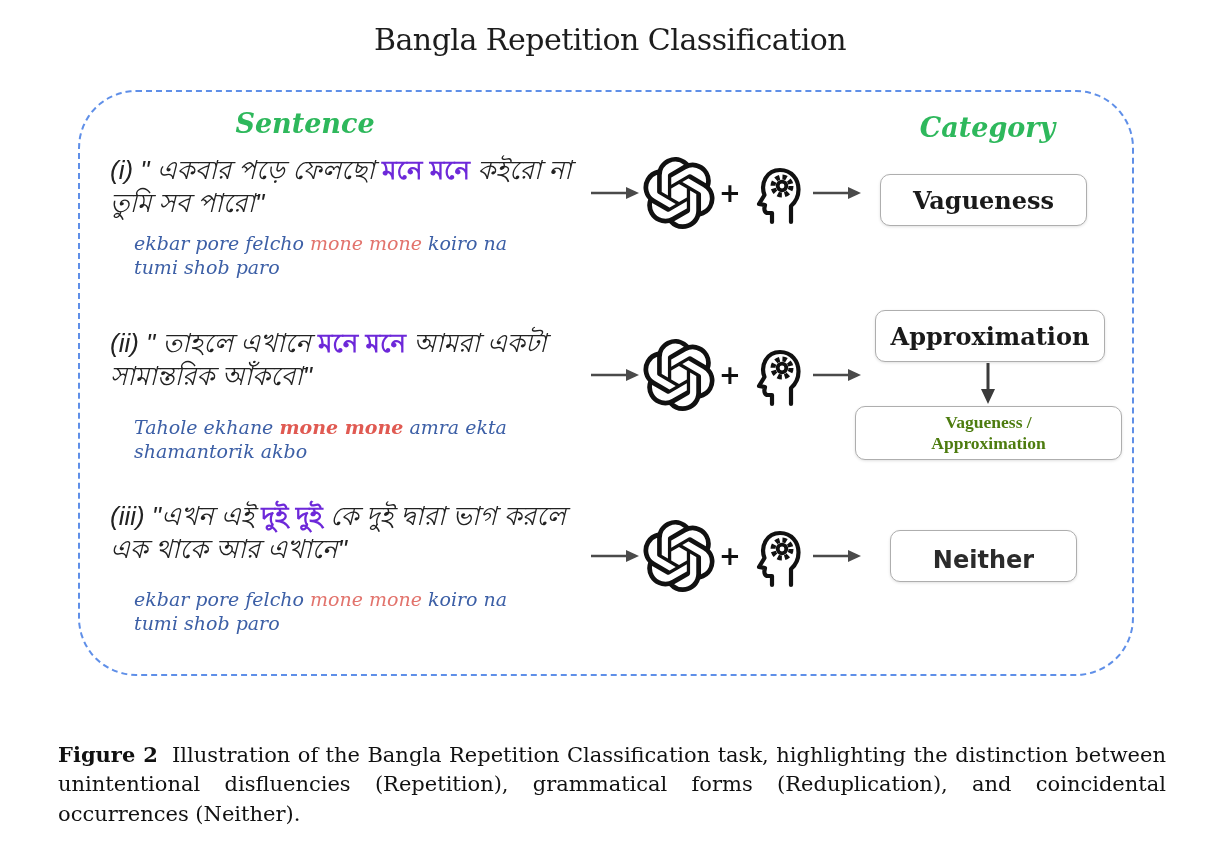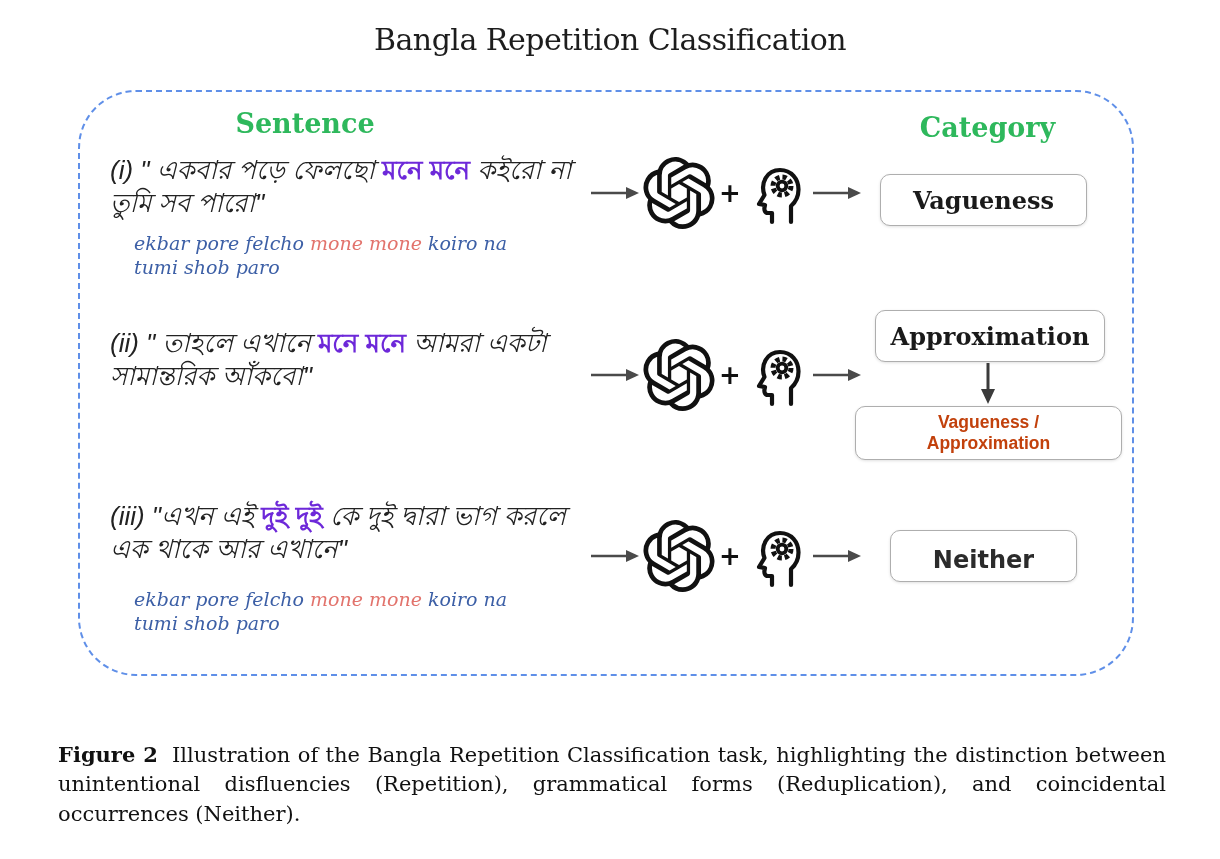--- a/index.html
+++ b/index.html
@@ -2,21 +2,21 @@
 <html><head>
 <meta charset="utf-8">
 <style>
   html,body{margin:0;padding:0;background:#ffffff;}
   .page{position:relative;width:1220px;height:859px;background:#ffffff;overflow:hidden;
         font-family:"DejaVu Serif",serif;color:#1a1a1a;}
   .title{position:absolute;top:22px;left:0;width:100%;text-align:center;margin:0;
          font-family:"DejaVu Serif",serif;font-weight:normal;font-size:30px;letter-spacing:-0.5px;color:#1d1d1d;}
   .panel{position:absolute;left:78px;top:90px;width:1052px;height:582px;
          border:2.5px dashed #5f8fe8;border-radius:58px;}
-  .col-header{position:absolute;font-family:"DejaVu Serif",serif;font-weight:bold;
+  .col-header{position:absolute;font-family:"DejaVu Serif",serif;font-weight:bold;font-style:italic;
               font-size:27px;color:#2eb85c;text-align:center;}
   .sentence-h{left:60px;top:16px;width:330px;}
   .category-h{left:770px;top:20px;width:275px;}
   .bangla{position:absolute;left:30px;width:490px;font-family:"Liberation Sans",sans-serif;
           font-style:italic;font-size:26px;line-height:1.28;color:#222;}
   .bangla .red{color:#6d28d9;font-weight:bold;font-style:normal;}
   .b1{top:62px;} .b2{top:235px;} .b3{top:408px;}
   .translit{position:absolute;left:54px;width:415px;font-family:"DejaVu Serif",serif;
             font-style:italic;font-size:19px;line-height:1.25;color:#3c5fa6;}
   .translit .tred{color:#e2736c;}
@@ -26,21 +26,21 @@
          justify-content:space-between;}
   .i1{top:60px;} .i2{top:242px;} .i3{top:423px;}
   .plus{font-family:"DejaVu Sans",sans-serif;font-weight:bold;font-size:26px;color:#111;margin:0 1px;}
   .arrow-svg line{stroke:#4a4a4a;stroke-width:2.6;}
   .arrow-svg path{fill:#4a4a4a;}
   .cat-box{position:absolute;background:#fff;border:1.5px solid #aeaeae;border-radius:10px;
            box-shadow:0 1px 3px rgba(0,0,0,0.12);display:flex;flex-direction:column;
            align-items:center;justify-content:center;text-align:center;}
   .serif-label{font-family:"DejaVu Serif",serif;font-weight:bold;font-size:24px;color:#1a1a1a;}
   .sans-label{font-family:"DejaVu Sans",sans-serif;font-weight:bold;font-size:24px;color:#2b2b2b;margin-top:7px;}
-  .small-label{font-family:Liberation Sans, sans-serif;font-weight:bold;font-size:17.5px;line-height:1.18;color:#c2410c;}
+  .small-label{font-family:Liberation Serif, serif;font-weight:bold;font-size:17.5px;line-height:1.18;color:#4d7c0f;}
   .box-repetition{left:800px;top:82px;width:205px;height:50px;}
   .box-reduplication{left:795px;top:218px;width:228px;height:50px;}
   .box-vagueness{left:775px;top:314px;width:265px;height:52px;}
   .box-neither{left:810px;top:438px;width:185px;height:50px;}
   .down-arrow{position:absolute;left:897px;top:270px;}
   .down-arrow line{stroke:#3b3b3b;stroke-width:3;}
   .down-arrow path{fill:#3b3b3b;}
   .caption{position:absolute;left:58px;top:740px;width:1108px;margin:0;
            font-family:"DejaVu Serif",serif;font-size:21px;line-height:1.4;color:#111;
            text-align:justify;}
@@ -83,20 +83,21 @@
           <line x1="1" y1="9" x2="37" y2="9"></line>
           <path d="M36 3 L49 9 L36 15 Z"></path>
         </svg>
     </div>
 
     <div class="cat-box box-repetition">
       <span class="serif-label">Vagueness</span>
     </div>
 
     <div class="bangla b2"><span>(ii) " তাহলে এখানে </span><span class="red">মনে মনে</span><span> আমরা একটা  সামান্তরিক আঁকবো"</span></div>
+    <div class="translit t2"><span>Tahole ekhane </span><span class="tred bold">mone mone</span><span> amra ekta shamantorik akbo</span></div>
 
     <div class="icons i2">
       <svg class="arrow-svg" width="50" height="18" viewBox="0 0 50 18">
           <line x1="1" y1="9" x2="37" y2="9"></line>
           <path d="M36 3 L49 9 L36 15 Z"></path>
         </svg>
       <svg class="openai-svg" width="72" height="72" viewBox="0 0 24 24">
           <path d="M22.2819 9.8211a5.9847 5.9847 0 0 0-.5157-4.9108 6.0462 6.0462 0 0 0-6.5098-2.9A6.0651 6.0651 0 0 0 4.9807 4.1818a5.9847 5.9847 0 0 0-3.9977 2.9 6.0462 6.0462 0 0 0 .7427 7.0966 5.98 5.98 0 0 0 .511 4.9107 6.051 6.051 0 0 0 6.5146 2.9001A5.9847 5.9847 0 0 0 13.2599 24a6.0557 6.0557 0 0 0 5.7718-4.2058 5.9894 5.9894 0 0 0 3.9977-2.9001 6.0557 6.0557 0 0 0-.7475-7.073zm-9.022 12.6081a4.4755 4.4755 0 0 1-2.8764-1.0408l.1419-.0804 4.7783-2.7582a.7948.7948 0 0 0 .3927-.6813v-6.7369l2.02 1.1686a.071.071 0 0 1 .038.052v5.5826a4.504 4.504 0 0 1-4.4945 4.4944zm-9.6607-4.1254a4.4708 4.4708 0 0 1-.5346-3.0137l.142.0852 4.783 2.7582a.7712.7712 0 0 0 .7806 0l5.8428-3.3685v2.3324a.0804.0804 0 0 1-.0332.0615L9.74 19.9502a4.4992 4.4992 0 0 1-6.1408-1.6464zM2.3408 7.8956a4.485 4.485 0 0 1 2.3655-1.9728V11.6a.7664.7664 0 0 0 .3879.6765l5.8144 3.3543-2.0201 1.1685a.0757.0757 0 0 1-.071 0l-4.8303-2.7865A4.504 4.504 0 0 1 2.3408 7.8956zm16.5963 3.8558L13.1038 8.364 15.1192 7.2a.0757.0757 0 0 1 .071 0l4.8303 2.7913a4.4944 4.4944 0 0 1-.6765 8.1042v-5.6772a.79.79 0 0 0-.407-.667zm2.0107-3.0231l-.142-.0852-4.7735-2.7818a.7759.7759 0 0 0-.7854 0L9.409 9.2297V6.8974a.0662.0662 0 0 1 .0284-.0615l4.8303-2.7866a4.4992 4.4992 0 0 1 6.6802 4.66zM8.3065 12.863l-2.02-1.1638a.0804.0804 0 0 1-.038-.0567V6.0742a4.4992 4.4992 0 0 1 7.3757-3.4537l-.142.0805L8.704 5.459a.7948.7948 0 0 0-.3927.6813zm1.0976-2.3654l2.602-1.4998 2.6069 1.4998v2.9994l-2.5974 1.4997-2.6067-1.4997z"></path>
         </svg>
       <span class="plus">+</span>

